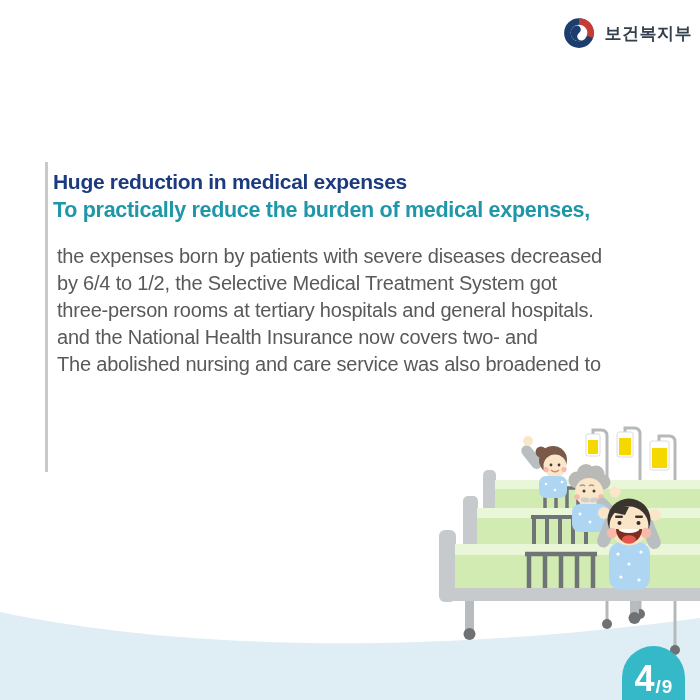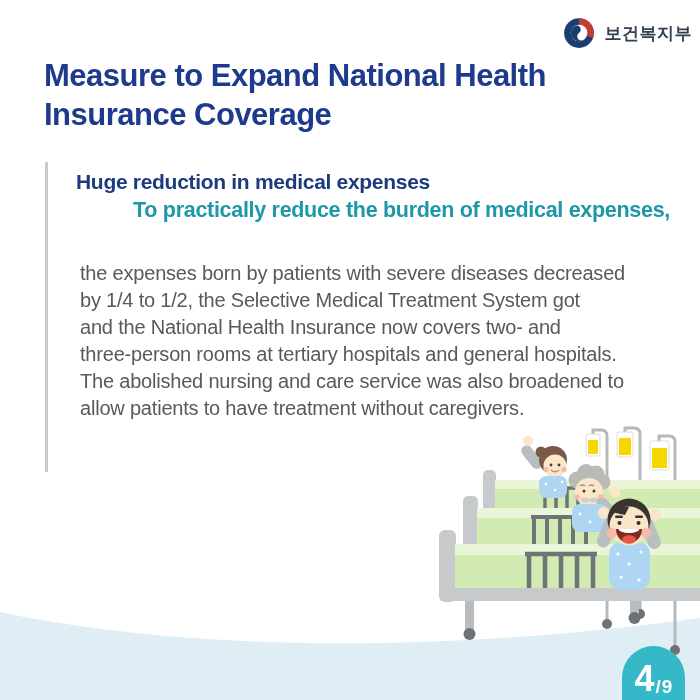--- a/index.html
+++ b/index.html
@@ -10,25 +10,25 @@
   
   .logo { position:absolute; top:16px; right:8px; display:flex; align-items:center; gap:9px; }
   .logo-text { font-size:17px; font-weight:bold; color:#33414f; letter-spacing:0.5px; }
 
   
   .title { position:absolute; left:44px; top:56px; width:575px;
            font-size:31px; line-height:39px; font-weight:bold; color:#1d3a8c; letter-spacing:-0.5px; }
 
   
   .section { position:absolute; left:45px; top:162px; width:625px; height:310px;
-             border-left:3px solid #c9c9c9; padding-left:28px; }
+             border-left:3px solid #c9c9c9; padding-left:5px; }
   .heading-navy { font-size:21px; font-weight:bold; color:#1c3a7e; letter-spacing:-0.3px;
                   margin-top:6px; line-height:28px; }
   .heading-teal { font-size:21.5px; font-weight:bold; color:#1e97a8; letter-spacing:-0.3px;
-                  line-height:28px; margin-bottom:36px;text-align:right; }
+                  line-height:28px; margin-bottom:19px; }
   .body-text { padding-left:4px; }
   .body-line { font-size:20px; color:#58595b; line-height:27px; letter-spacing:-0.2px; white-space:nowrap; }
 
   
   .wave { position:absolute; left:0; bottom:0; width:700px; height:95px; }
 
   
   .illustration { position:absolute; left:425px; top:412px; width:275px; height:250px; }
 
   
@@ -46,32 +46,30 @@
   <div class="logo">
     <svg width="34" height="34" viewBox="0 0 40 40">
       <circle cx="20" cy="20" r="17.5" fill="#1c3e6e"></circle>
       <path d="M20,2.5 A17.5,17.5 0 0 1 36.4,26 L20,20 Z" fill="#c63b34"></path>
       <circle cx="20" cy="20" r="9.8" fill="#ffffff"></circle>
       <path d="M20,10.2 a9.8,9.8 0 0 0 0,19.6 a4.9,4.9 0 0 1 0,-9.8 a4.9,4.9 0 0 0 0,-9.8 z" fill="#1c3e6e" transform="rotate(-35 20 20)"></path>
     </svg>
     <span class="logo-text">보건복지부</span>
   </div>
 
-  <h1 class="title">Measure to Expand National Health Insurance Coverage</h1>
 
   <div class="section">
     <div class="heading-navy">Huge reduction in medical expenses</div>
     <div class="heading-teal">To practically reduce the burden of medical expenses,</div>
     <div class="body-text">
       <div class="body-line">the expenses born by patients with severe diseases decreased</div>
-      <div class="body-line">by 1/4 to 1/2, the Selective Medical Treatment System got</div>
+      <div class="body-line">by 6/4 to 1/2, the Selective Medical Treatment System got</div>
+      <div class="body-line">three-person rooms at tertiary hospitals and general hospitals.</div>
       <div class="body-line">and the National Health Insurance now covers two- and</div>
-      <div class="body-line">three-person rooms at tertiary hospitals and general hospitals.</div>
       <div class="body-line">The abolished nursing and care service was also broadened to</div>
-      <div class="body-line">allow patients to have treatment without caregivers.</div>
     </div>
   </div>
 
   <svg class="wave" viewBox="0 0 700 95" preserveAspectRatio="none">
     <path d="M0,7 C180,45 430,50 700,13 L700,95 L0,95 Z" fill="#deeef4"></path>
   </svg>
 
   <svg class="illustration" viewBox="0 0 275 250">
 
     <g stroke="#b5b9bb" stroke-width="3" fill="none">

